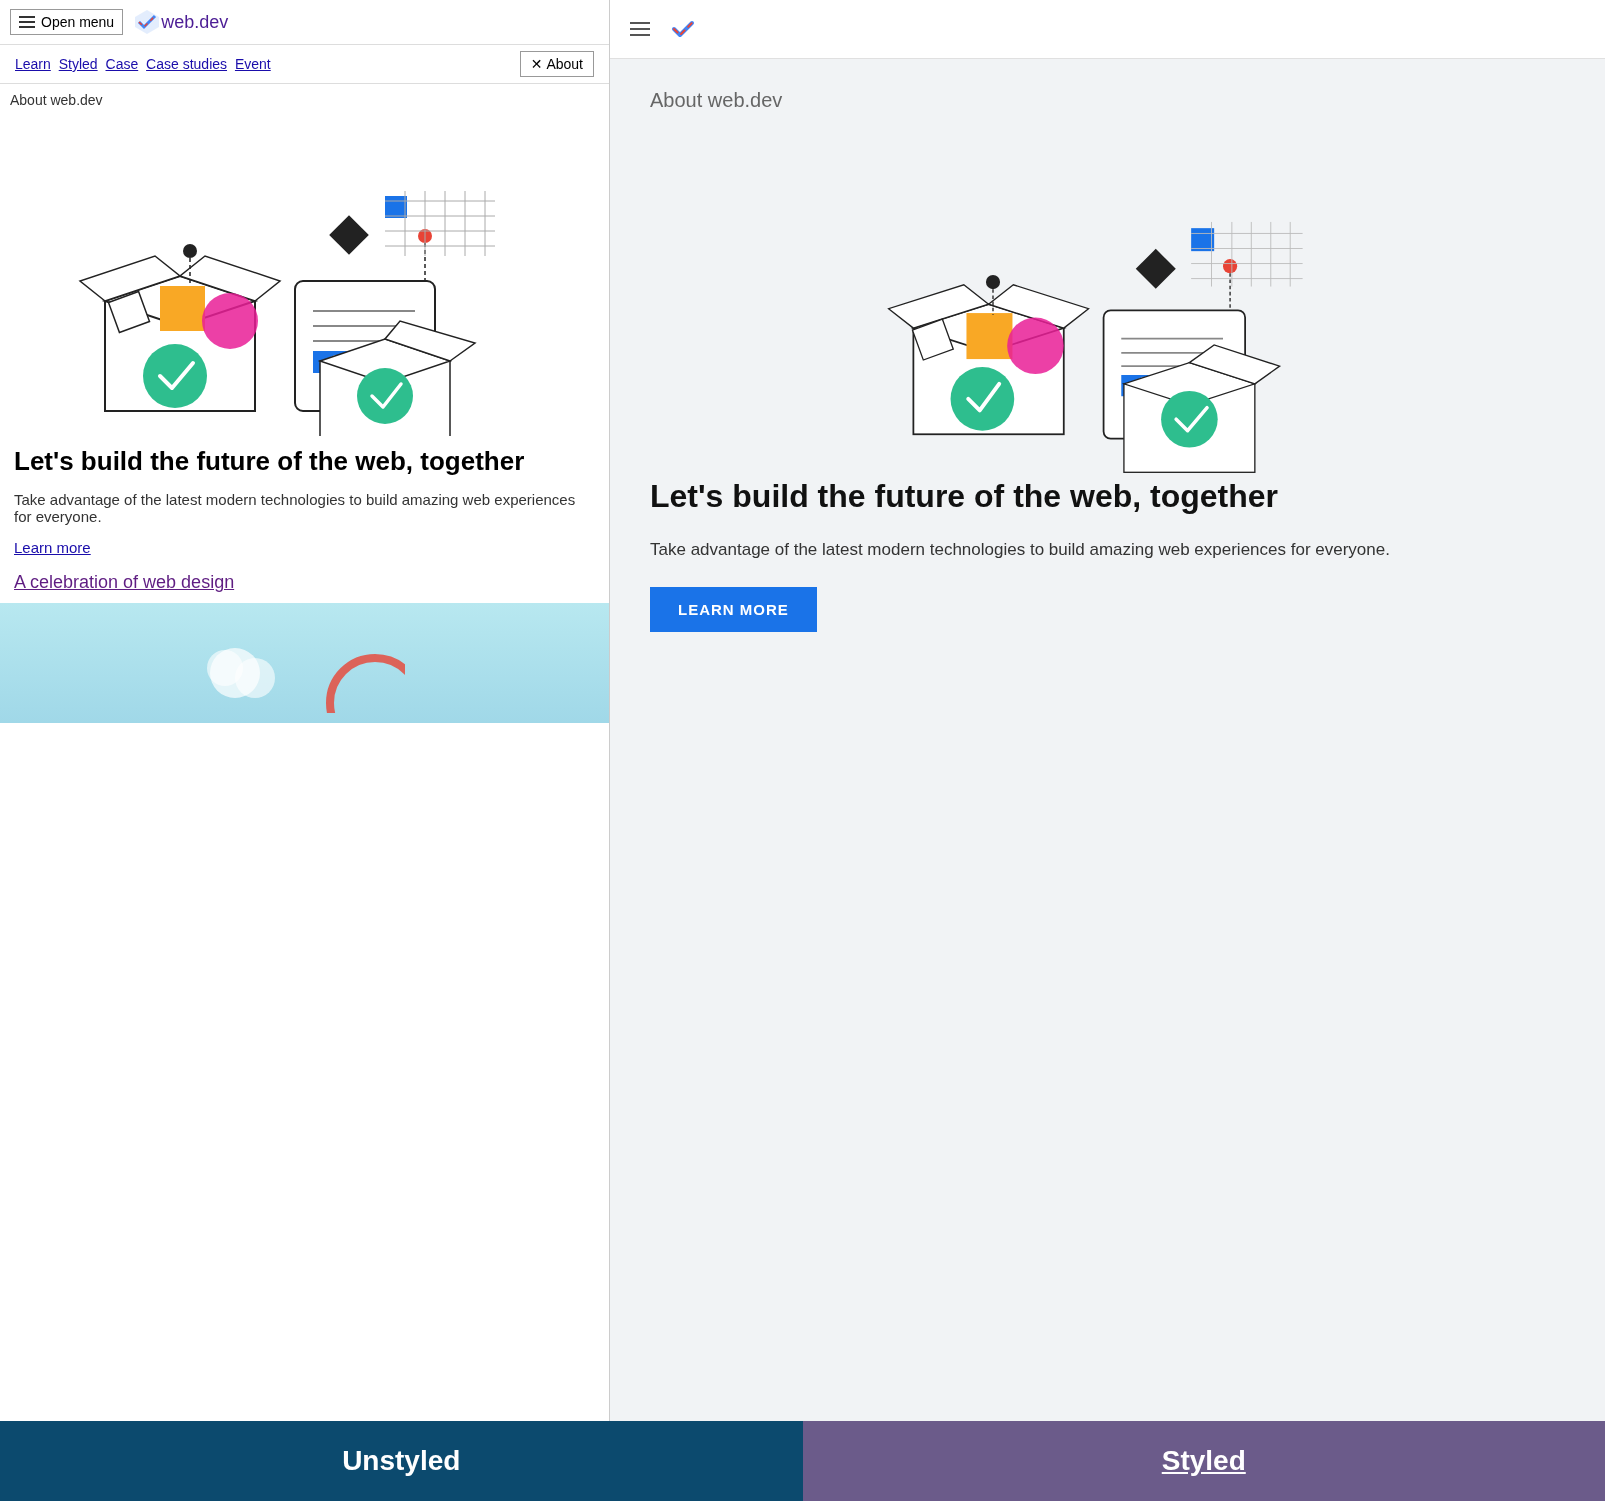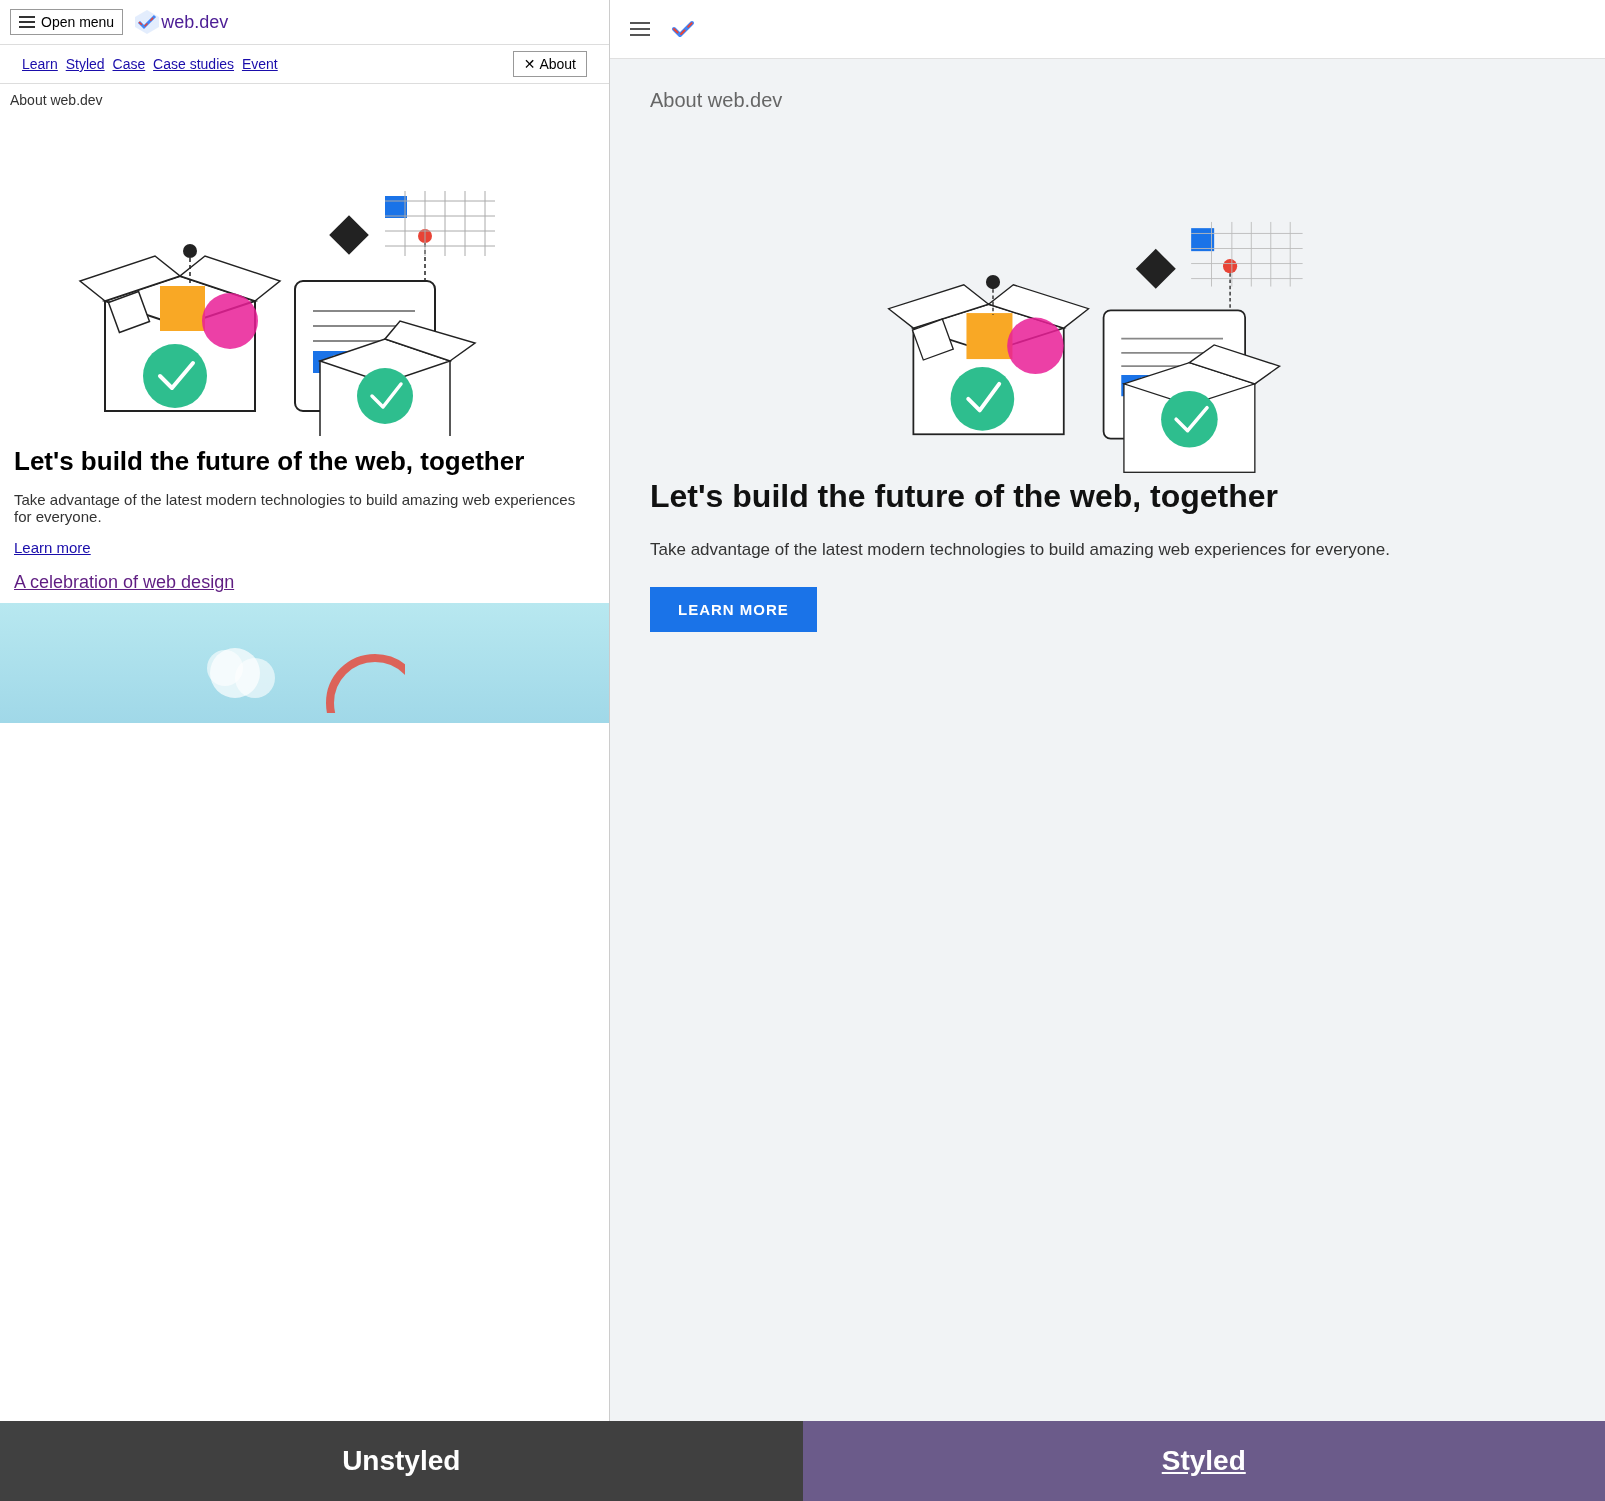--- a/index.html
+++ b/index.html
@@ -71,21 +71,21 @@
     }
 
     .logo-icon-left {
       width: 28px;
       height: 28px;
     }
 
     .nav-dropdown {
       background: #fff;
       border-bottom: 1px solid #ddd;
-      padding: 6px 22px;
+      padding: 6px 15px;
       display: flex;
       align-items: center;
       justify-content: space-between;
     }
 
     .nav-links {
       display: flex;
       gap: 2px;
       font-size: 14px;
     }
@@ -260,21 +260,21 @@
       flex: 1;
       display: flex;
       align-items: center;
       justify-content: center;
       font-size: 28px;
       font-weight: bold;
       color: #fff;
     }
 
     .bottom-label.unstyled {
-      background: #404040;
+      background: #0c4a6e;
     }
 
     .bottom-label.styled {
       background: #6b5b8a;
       text-decoration: underline;
     }
 
     
     .illustration-svg {
       width: 100%;

